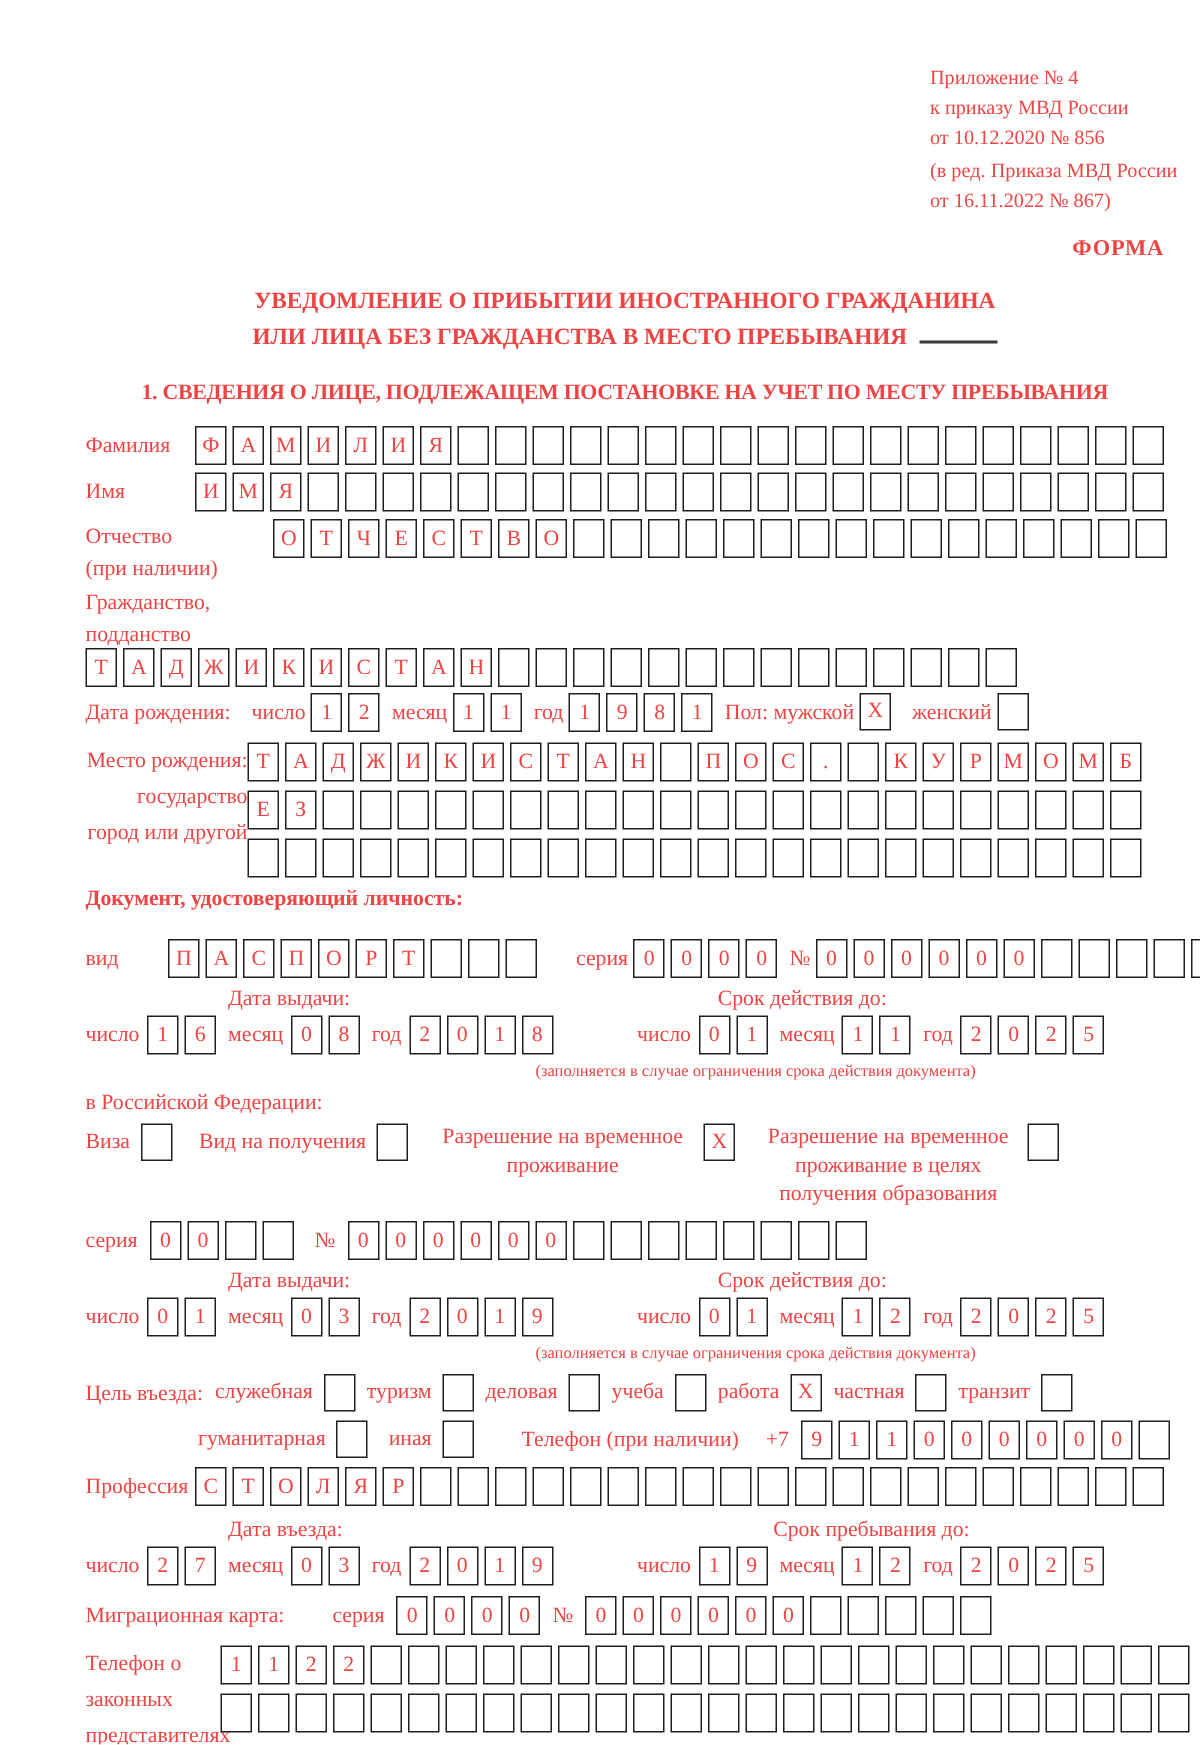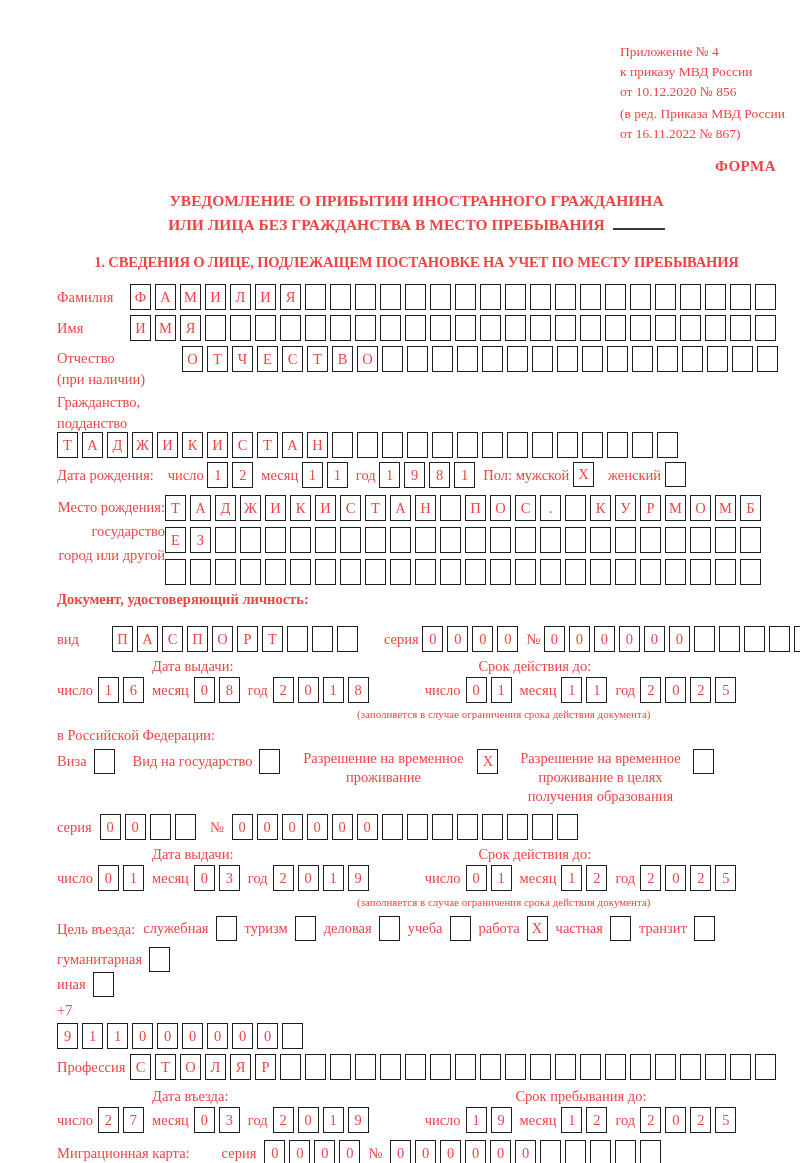--- a/index.html
+++ b/index.html
@@ -407,21 +407,21 @@
 
   <div class="plain" style="margin-top:2px;">в Российской Федерации:</div>
 
   <div class="row" style="margin-top:3px;">
     <span class="opt">
       <span class="txt">Виза</span>
       <span class="chk"></span>
     </span>
     <span class="gap18"></span>
     <span class="opt">
-      <span class="txt">Вид на государство</span>
+      <span class="txt">Вид на получения</span>
       <span class="chk"></span>
     </span>
     <span class="gap18"></span>
     <span class="opt">
       <span class="txt-multi" style="width:170px;">
         <span>Разрешение на временное</span><br>
         <span>проживание</span>
       </span>
       <span class="chk">X</span>
     </span>
@@ -545,32 +545,33 @@
         <span class="txt">частная</span>
         <span class="chk"></span>
       </span>
     <span class="gap8"></span>
     <span class="opt">
         <span class="txt">транзит</span>
         <span class="chk"></span>
       </span>
   </div>
 
-  <div class="row" style="margin-top:5px;flex-direction:column;">
+  <div class="row" style="margin-top:5px;">
     <span style="width:75px;flex:none;"></span>
     <span class="opt">
         <span class="txt">гуманитарная</span>
         <span class="chk"></span>
       </span>
     <span class="gap14"></span>
     <span class="opt">
         <span class="txt">иная</span>
         <span class="chk"></span>
       </span>
     <span style="width:32px;flex:none;"></span>
+    <span class="dlbl">Телефон (при наличии)</span>
     <span style="width:18px;flex:none;"></span>
     <span class="dlbl">+7</span>
     <span class="gap8"></span>
     <span class="boxes">
         <span class="cell">9</span>
         <span class="cell">1</span>
         <span class="cell">1</span>
         <span class="cell">0</span>
         <span class="cell">0</span>
         <span class="cell">0</span>

